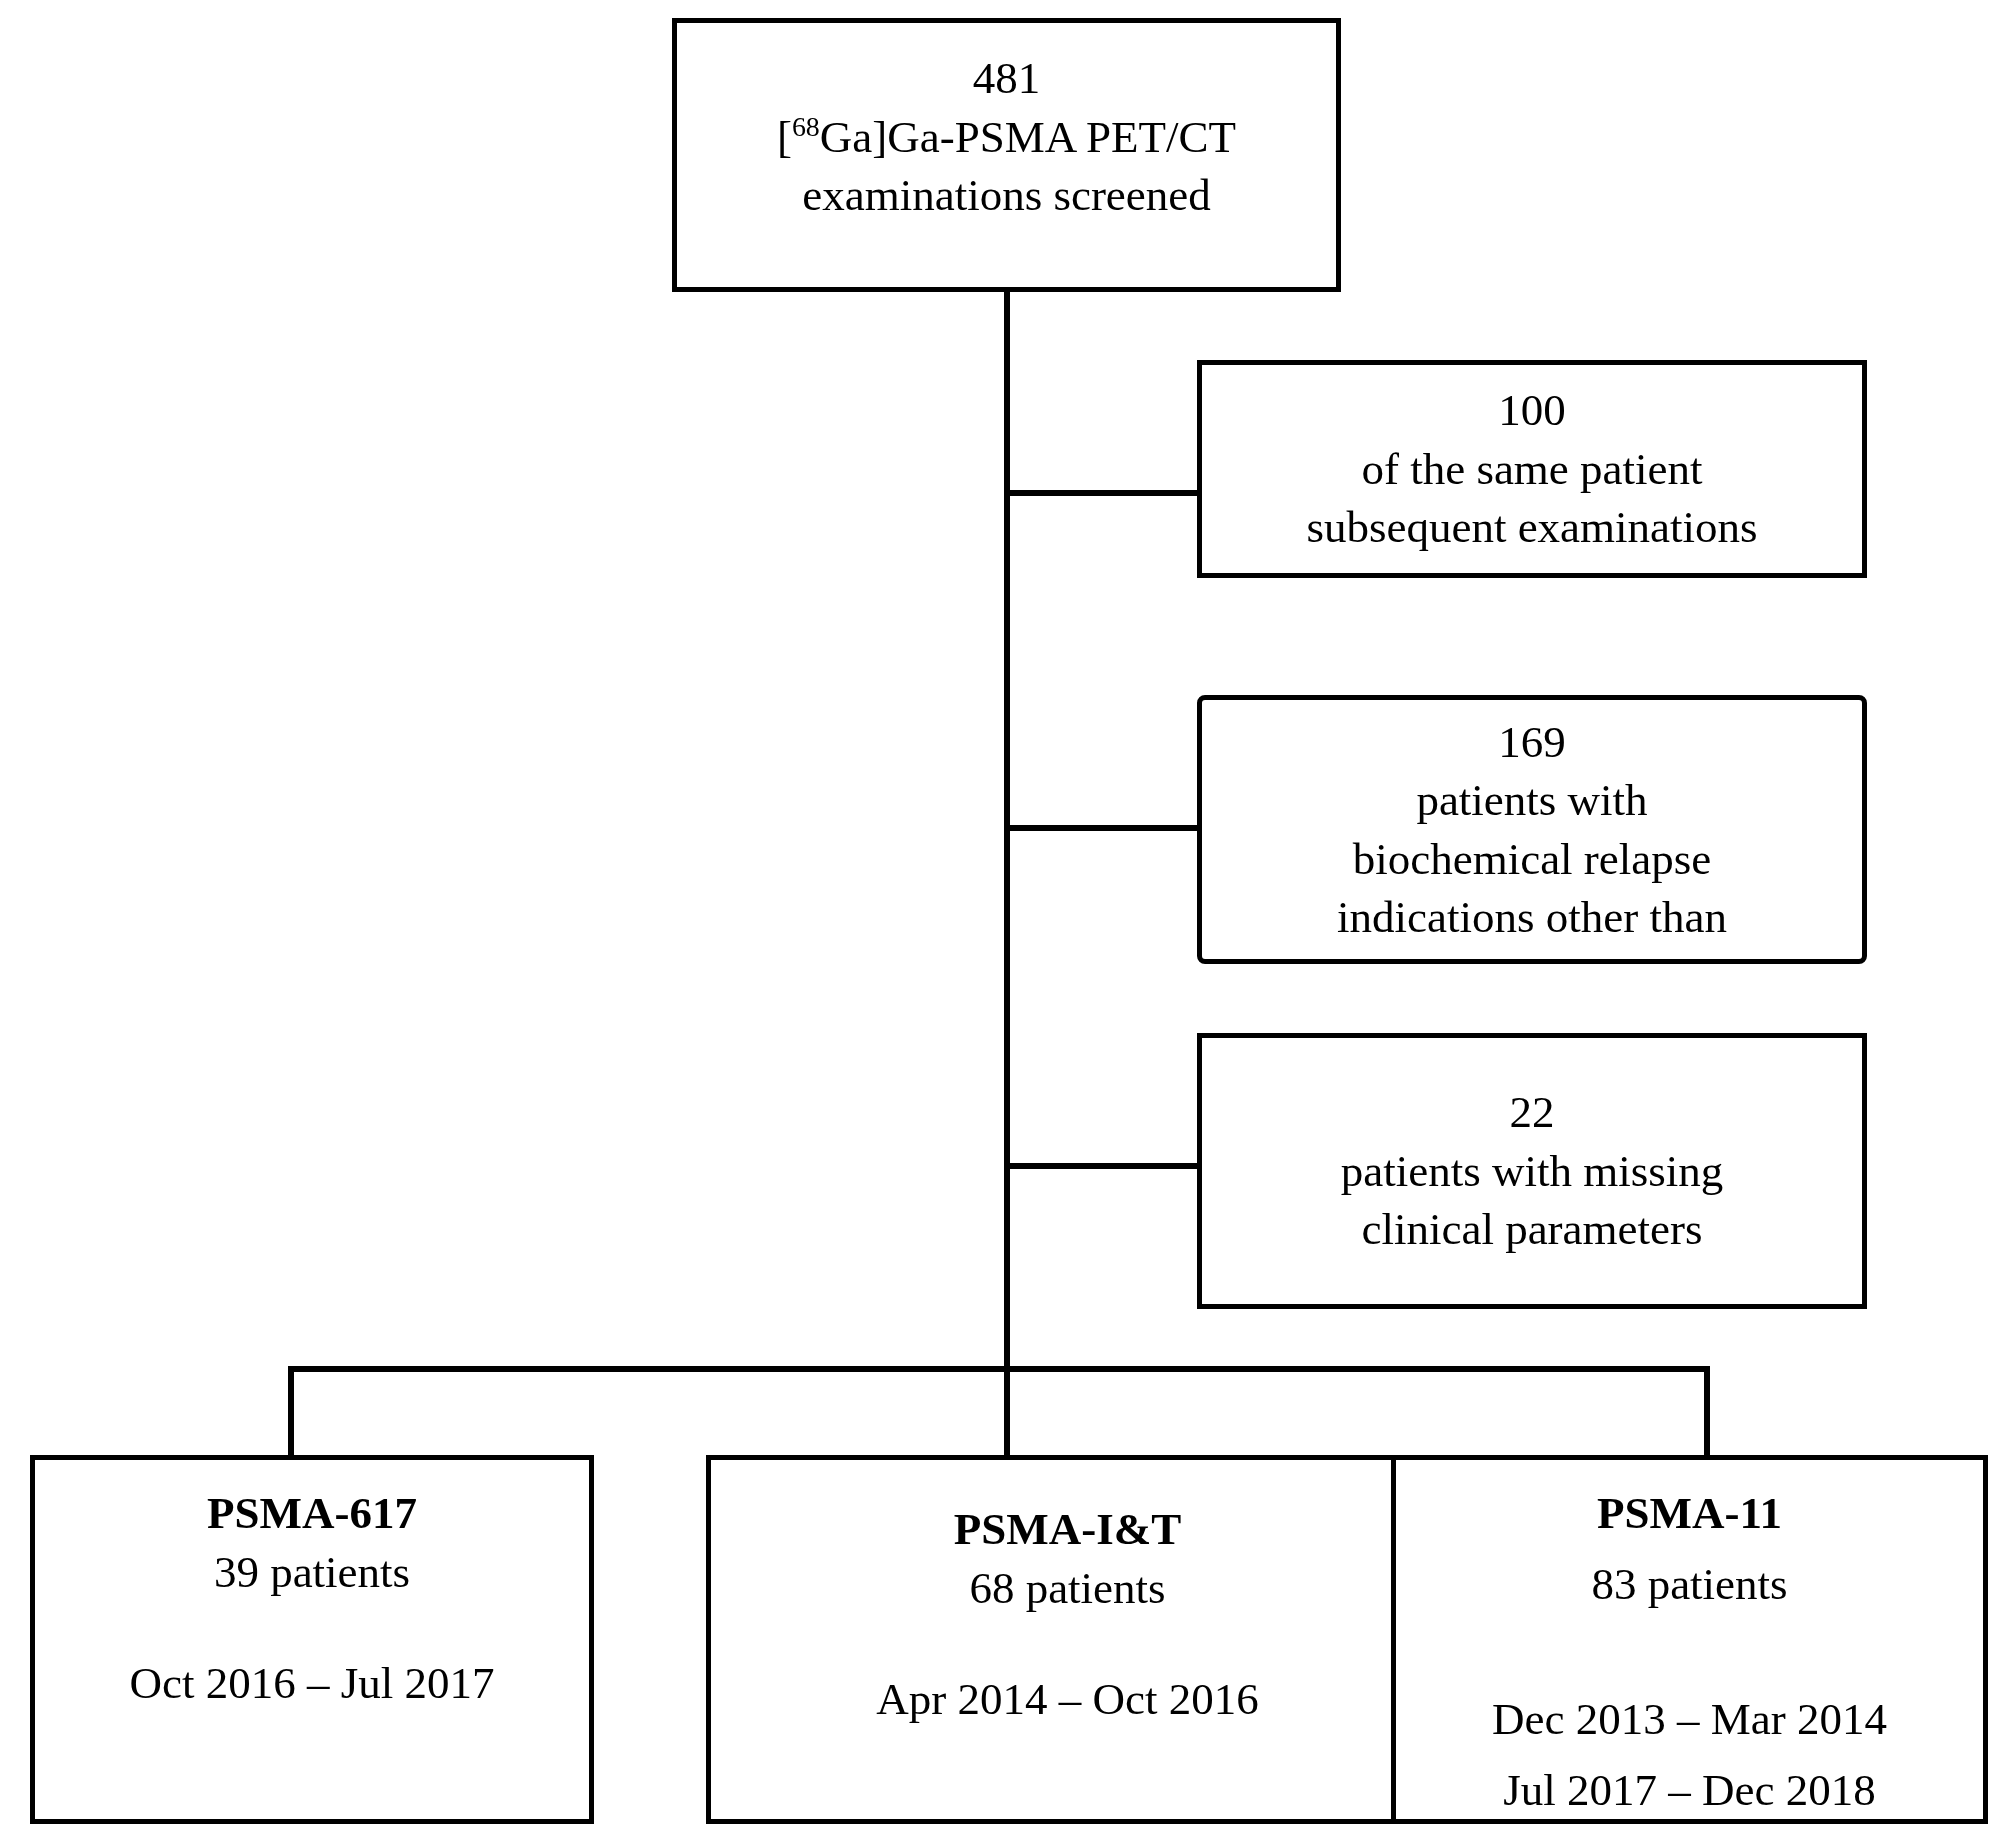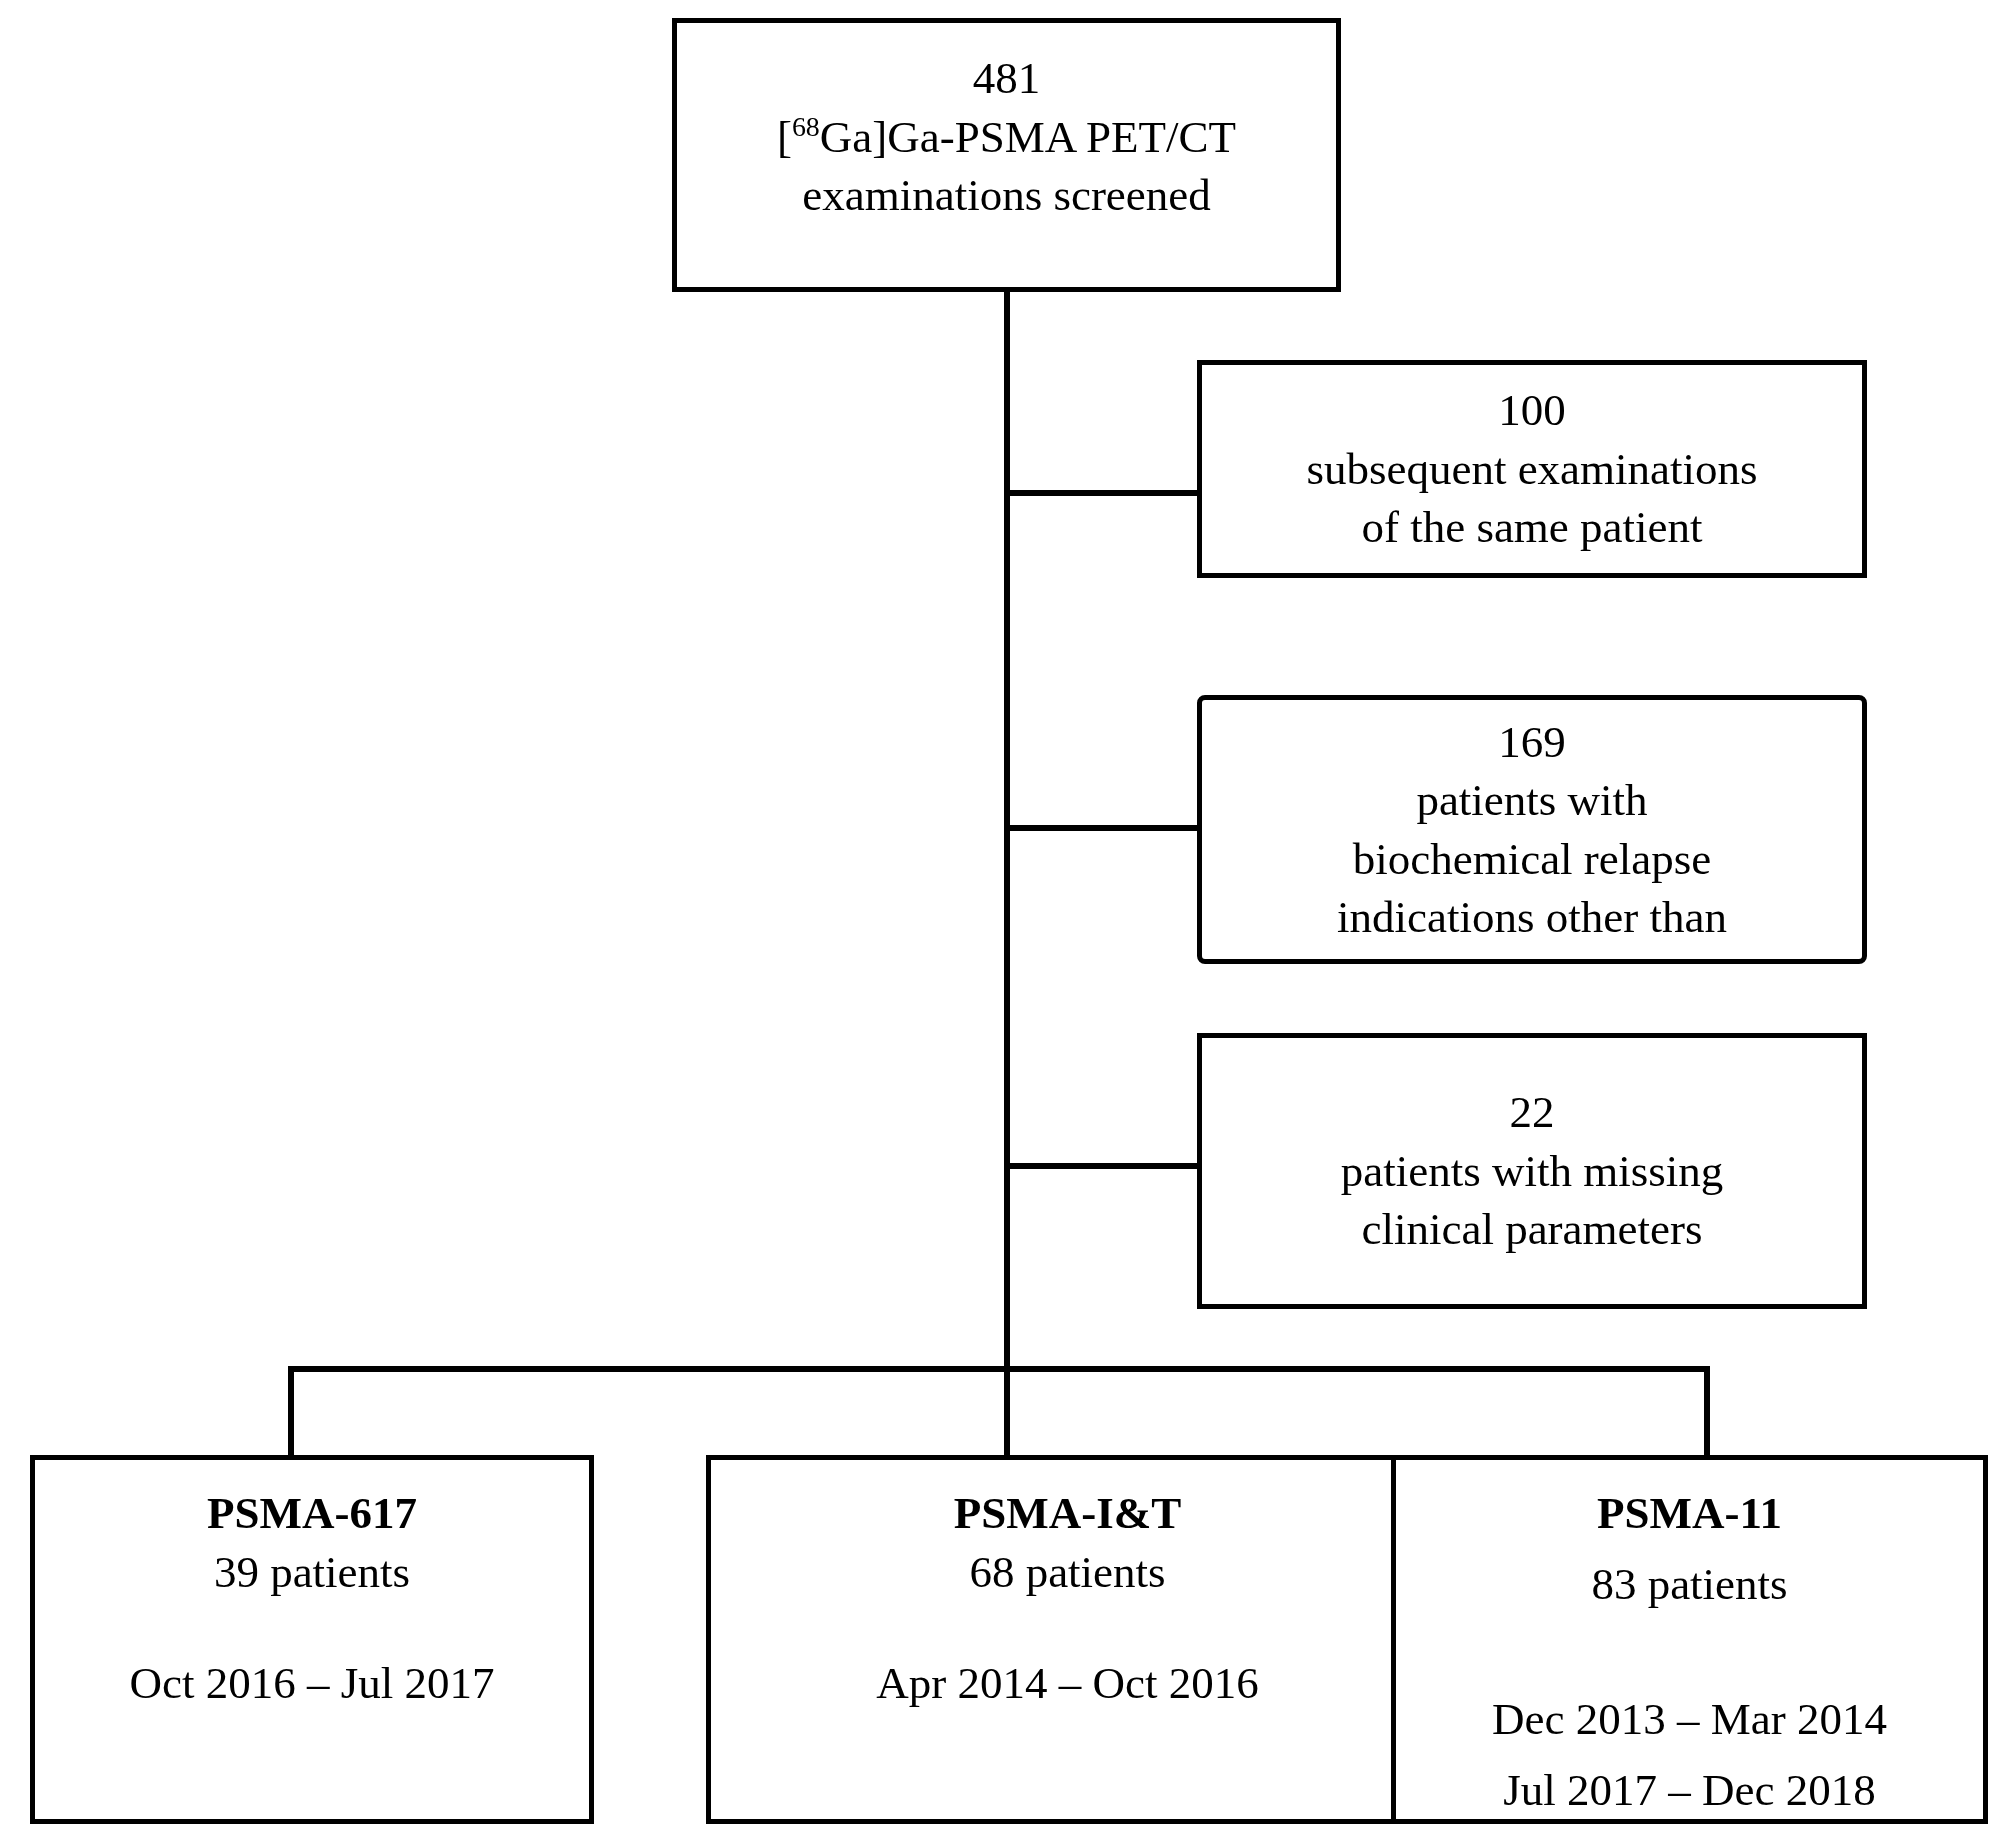--- a/index.html
+++ b/index.html
@@ -60,21 +60,21 @@
 
   
   #box-excl-0 { left: 1197px; top: 360px;  width: 670px; height: 218px; }
   #box-excl-1 { left: 1197px; top: 695px;  width: 670px; height: 269px; border-radius: 8px; }
   #box-excl-2 { left: 1197px; top: 1033px; width: 670px; height: 276px; }
 
   
   #box-cohort-0 { left: 30px;   top: 1455px; width: 564px; height: 369px;
                   justify-content: flex-start; padding-top: 24px; }
   #box-cohort-1 { left: 706px;  top: 1455px; width: 723px; height: 369px;
-                  justify-content: flex-start; padding-top: 24px; }
+                  justify-content: flex-start; padding-top: 40px; }
   #box-cohort-2 { left: 1391px; top: 1455px; width: 597px; height: 369px;
                   justify-content: space-between; padding-top: 24px; }
 
   
   .conn {
     position: absolute;
     background: #000000;
     z-index: 1;
   }
   
@@ -104,22 +104,22 @@
   <div class="conn" id="drop-right"></div>
 
   <div class="box" id="box-screened">
     <span class="line">481</span>
     <span class="line"><span>[</span><sup>68</sup><span>Ga]Ga-PSMA PET/CT</span></span>
     <span class="line">examinations screened</span>
   </div>
 
   <div class="box" id="box-excl-0">
     <span class="line">100</span>
+    <span class="line">of the same patient</span>
     <span class="line">subsequent examinations</span>
-    <span class="line">of the same patient</span>
   </div>
 
   <div class="box" id="box-excl-1">
     <span class="line">169</span>
     <span class="line">patients with</span>
     <span class="line">biochemical relapse</span>
     <span class="line">indications other than</span>
   </div>
 
   <div class="box" id="box-excl-2">

